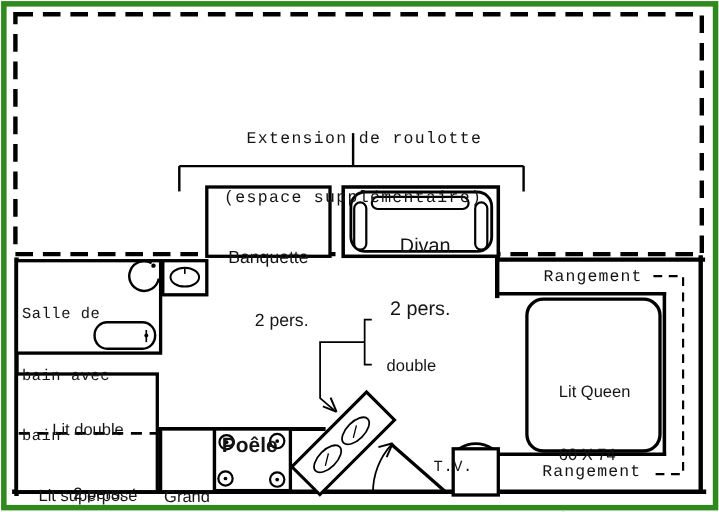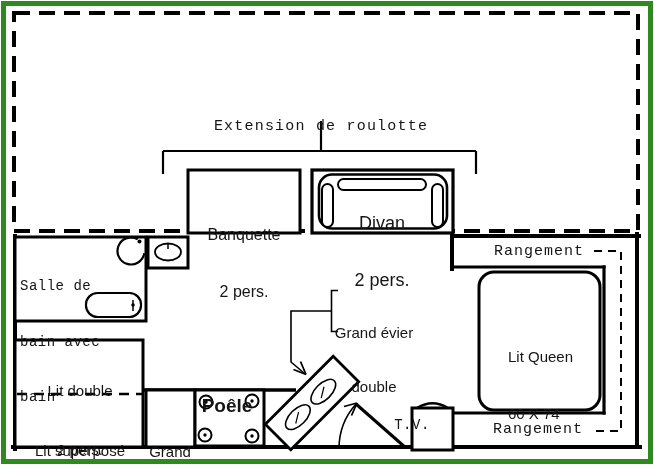--- a/index.html
+++ b/index.html
@@ -3,21 +3,21 @@
 <meta charset="utf-8">
 <style>
   html,body{margin:0;padding:0;background:#ffffff;}
   .stage{position:relative;width:654px;height:465px;background:#ffffff;overflow:hidden;
          font-family:"Liberation Sans",sans-serif;color:#000;}
   .frame{position:absolute;inset:1px;border:5px solid #2e8a1c;pointer-events:none;}
   svg.plan{position:absolute;left:0;top:0;}
   .lbl{position:absolute;white-space:pre;color:#151515;}
   .mono{font-family:"Liberation Mono","DejaVu Sans Mono",monospace;}
   .sans{font-family:"Liberation Sans",sans-serif;}
-  .ctr{text-align:center;transform:translateX(-50%);}
+  .ctr{text-align:right;transform:translateX(-50%);}
   .lbl div{display:block;}
 
   .ext-label{left:321px;top:82px;font-size:15px;letter-spacing:1.2px;line-height:18px;}
   .rangement-top{left:539px;top:243px;font-size:15px;letter-spacing:1px;}
   .rangement-bottom{left:538px;top:421px;font-size:15px;letter-spacing:1px;}
   .bathroom-label{left:20px;top:240px;font-size:14px;letter-spacing:0.5px;line-height:18.5px;}
   .banquette-label{left:244px;top:187px;font-size:16px;line-height:19px;}
   .divan-label{left:382px;top:176px;font-size:18px;line-height:19px;}
   .litdouble-label{left:80px;top:342px;font-size:15px;line-height:19.5px;}
   .litsup-label{left:80px;top:402px;font-size:15px;line-height:19.5px;}
@@ -133,20 +133,21 @@
     <g>
       <rect x="412" y="408" width="41" height="42" fill="#fff" stroke="#000" stroke-width="3"></rect>
       <path d="M417,408 Q432.5,398.5 448,408" fill="none" stroke="#000" stroke-width="2.4"></path>
     </g>
 
     <rect x="479" y="272" width="121" height="138" rx="15" fill="#fff" stroke="#000" stroke-width="3"></rect>
   </svg>
 
   <div class="lbl mono ctr ext-label">
     <div>Extension de roulotte</div>
+    <div>(espace supplémentaire)</div>
   </div>
 
   <div class="lbl mono ctr rangement-top">Rangement</div>
   <div class="lbl mono ctr rangement-bottom">Rangement</div>
 
   <div class="lbl mono bathroom-label">
     <div>Salle de</div>
     <div>bain avec</div>
     <div>bain</div>
   </div>
@@ -172,21 +173,20 @@
   </div>
 
   <div class="lbl sans ctr frigo-label">
     <div>Grand</div>
     
   </div>
 
   <div class="lbl sans ctr poele-label">Poêle</div>
 
   <div class="lbl sans ctr evier-label">
-    <div>Grand évier</div>
     <div>double</div>
   </div>
 
   <div class="lbl mono ctr tv-label">T.V.</div>
 
   <div class="lbl sans queen-label">
     <div>Lit Queen</div>
     <div>60 X 74</div>
     <div>2 pers.</div>
   </div>

